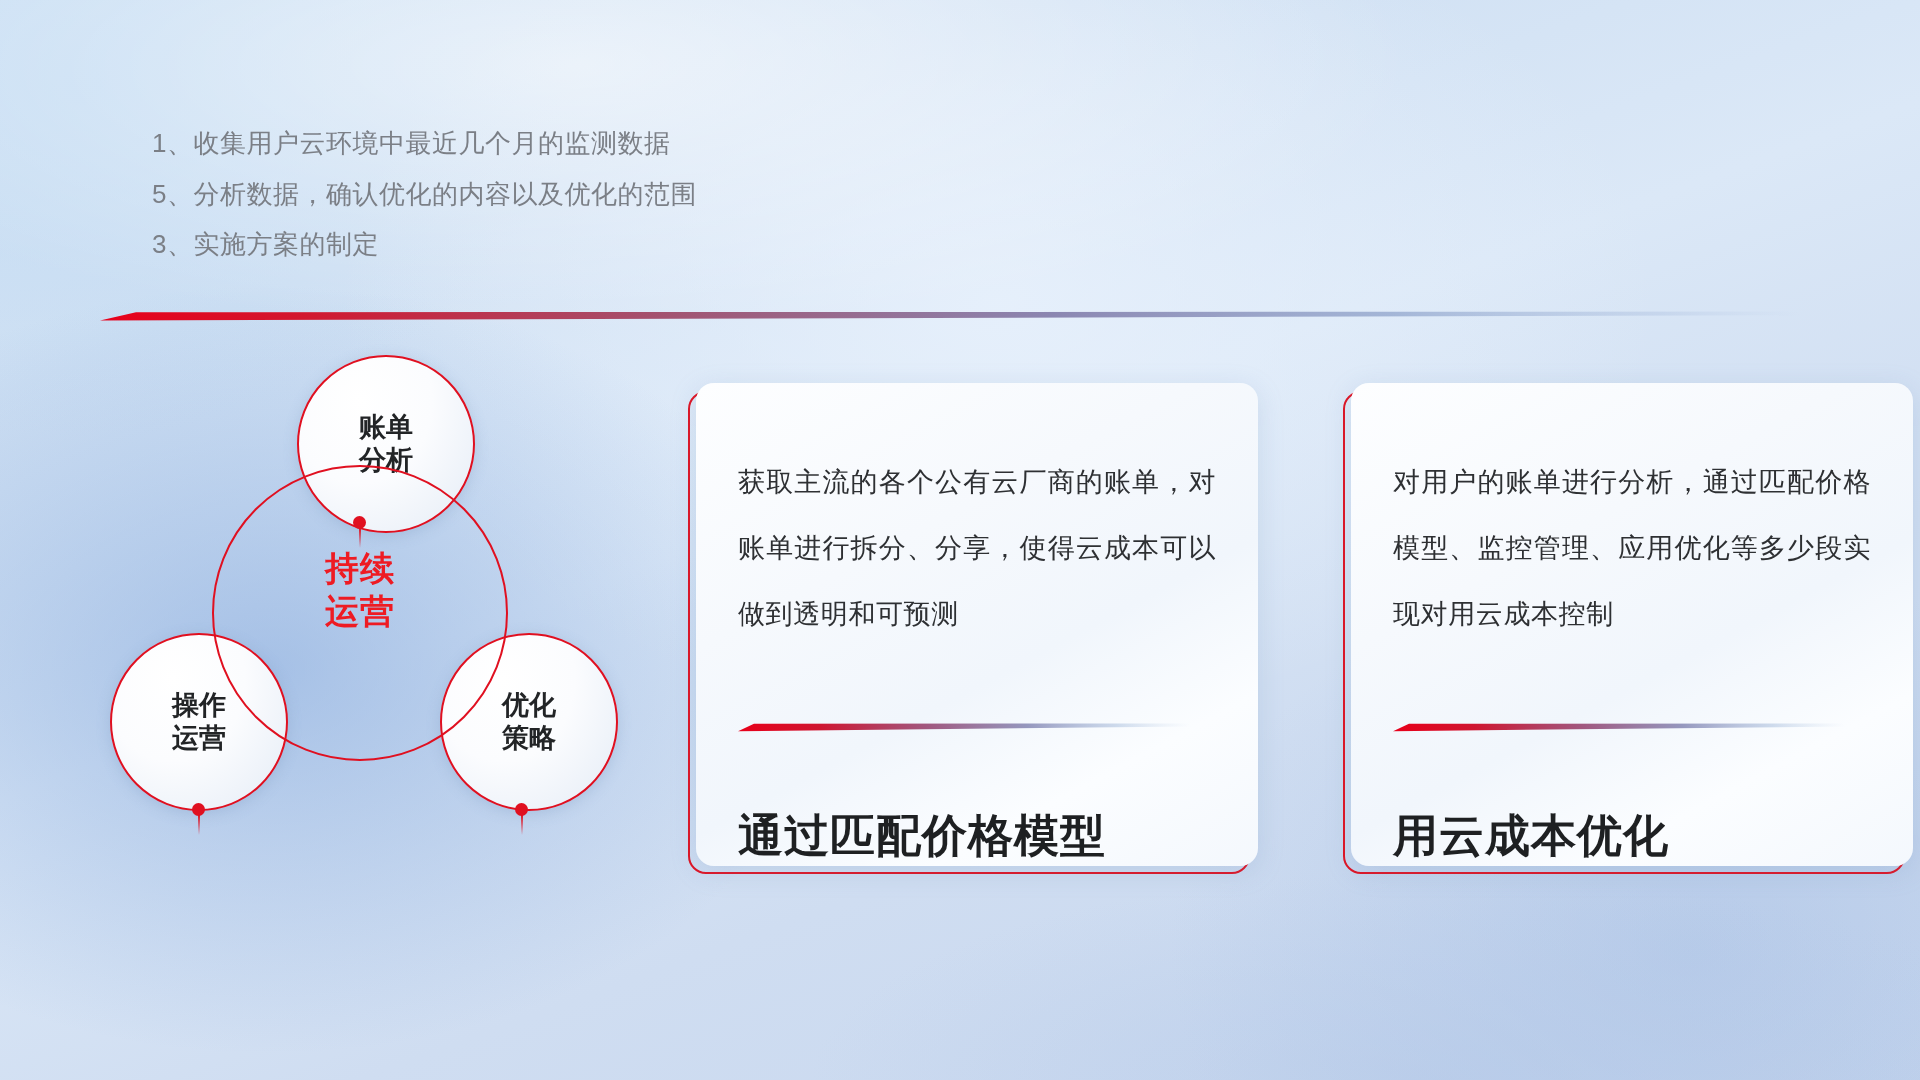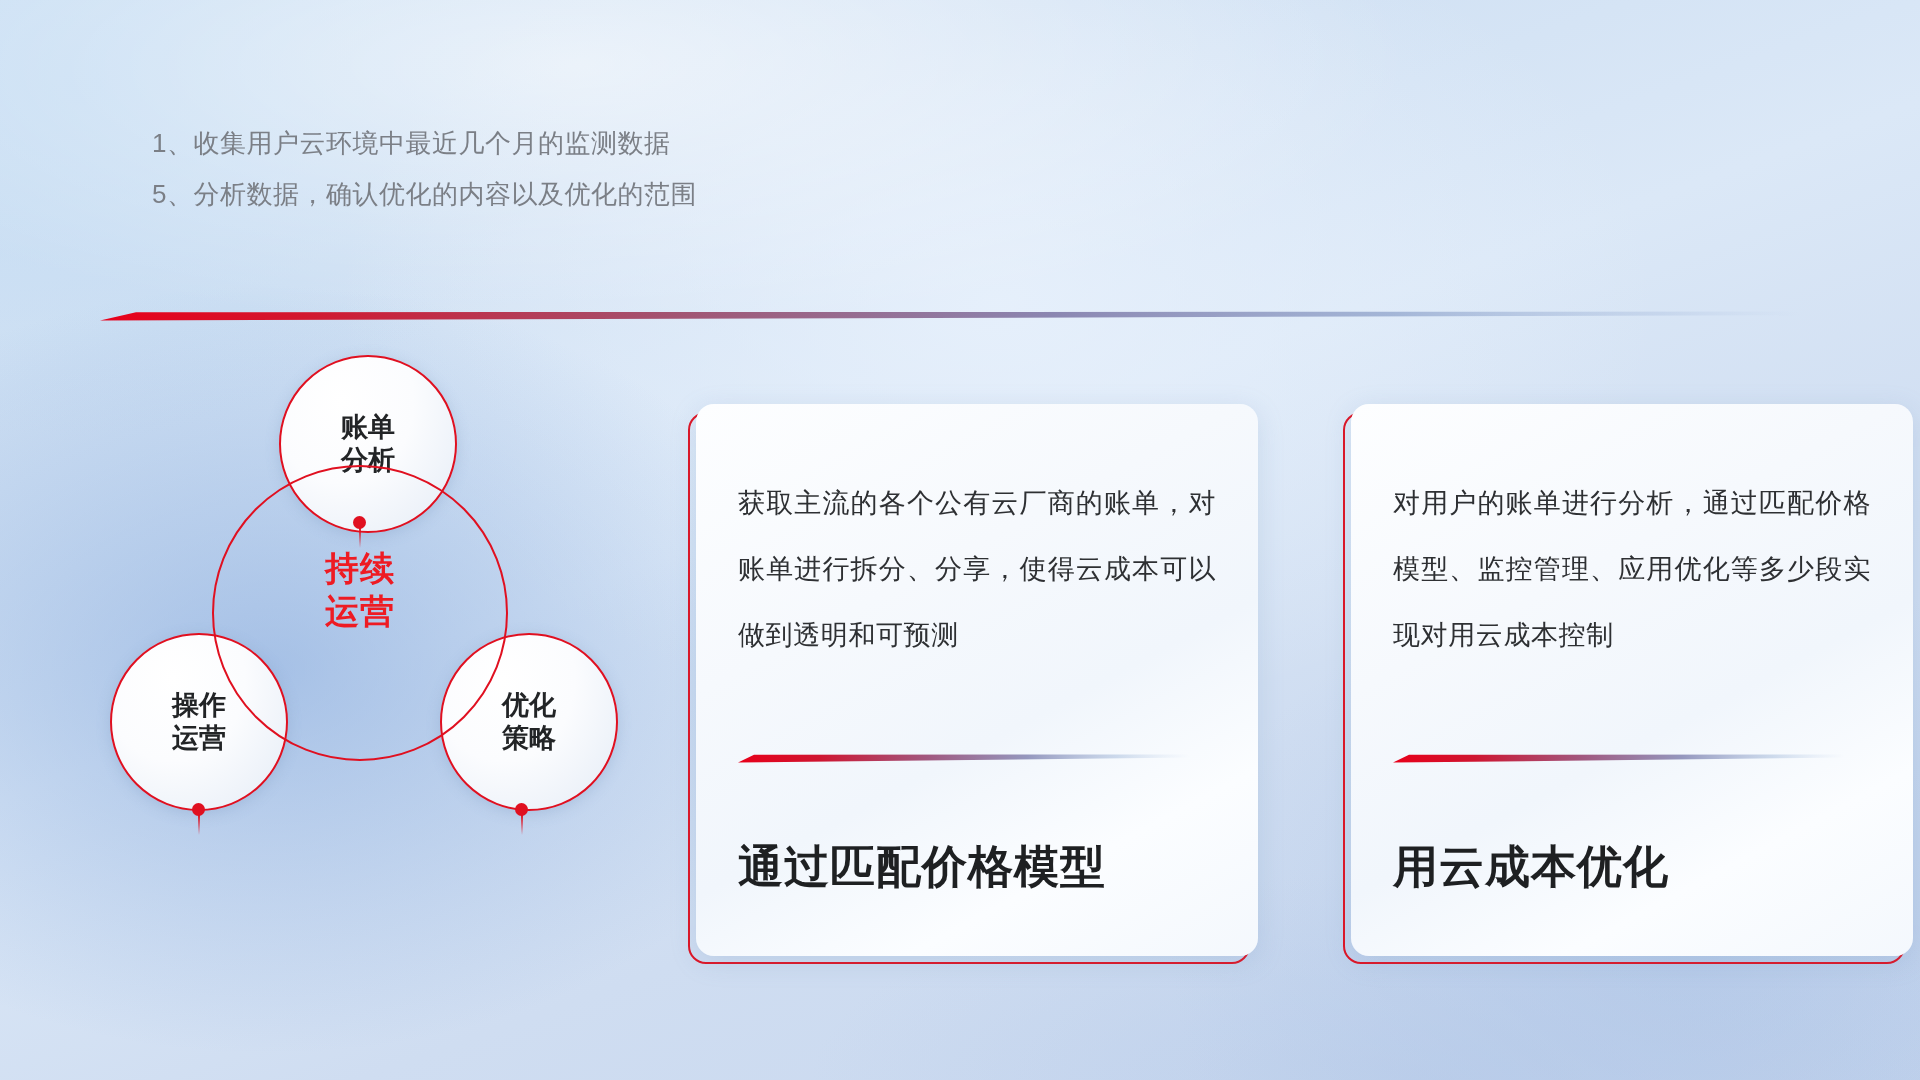--- a/index.html
+++ b/index.html
@@ -79,21 +79,21 @@
     flex-direction: column;
     align-items: center;
     justify-content: center;
     color: #222426;
     font-weight: bold;
     font-size: 27px;
     line-height: 1.22;
     text-align: center;
     box-shadow: 0 3px 14px rgba(120,150,190,0.30);
   }
-  .lobe.top  { left: 184px; top: 0px;   width: 178px; height: 178px; }
+  .lobe.top  { left: 202px; top: 0px;   width: 178px; height: 178px; }
   .lobe.bl   { left: 15px;  top: 278px; width: 178px; height: 178px; align-items: center; }
   .lobe.br   { left: 345px; top: 278px; width: 178px; height: 178px; justify-content: center; }
 
   .ring {
     position: absolute;
     left: 117px;
     top: 110px;
     width: 296px;
     height: 296px;
     border-radius: 50%;
@@ -131,23 +131,23 @@
     background: linear-gradient(#e01020, rgba(224,16,32,0));
     z-index: 6;
   }
   .node-tail.t-top { left: 264px; top: 173px; }
   .node-tail.t-bl  { left: 103px; top: 460px; }
   .node-tail.t-br  { left: 426px; top: 460px; }
 
   
   .card {
     position: absolute;
-    top: 404px;
+    top: 383px;
     width: 562px;
-    height: 552px;
+    height: 483px;
     z-index: 6;
   }
   .card.one { left: 688px; }
   .card.two { left: 1297px; margin-left: 46px; }
 
   .card-redframe {
     position: absolute;
     left: 0; top: 8px;
     width: 100%; height: 100%;
     border: 2px solid #e01020;
@@ -190,20 +190,21 @@
   }
 </style>
 </head>
 <body>
 
 <div id="slide">
 
   <div class="bullets left">
     <span class="bullet-line">1、收集用户云环境中最近几个月的监测数据</span>
     <span class="bullet-line">5、分析数据，确认优化的内容以及优化的范围</span>
+    <span class="bullet-line">3、实施方案的制定</span>
   </div>
 
 
   <svg class="divider" viewBox="0 0 1700 10" preserveAspectRatio="none">
     <defs>
       <linearGradient id="divGrad" x1="0" y1="0" x2="1" y2="0">
         <stop offset="0" stop-color="#e8001a" stop-opacity="1"></stop>
         <stop offset="0.12" stop-color="#d2172f" stop-opacity="1"></stop>
         <stop offset="0.33" stop-color="#a04a68" stop-opacity="0.95"></stop>
         <stop offset="0.56" stop-color="#7b74a4" stop-opacity="0.85"></stop>

